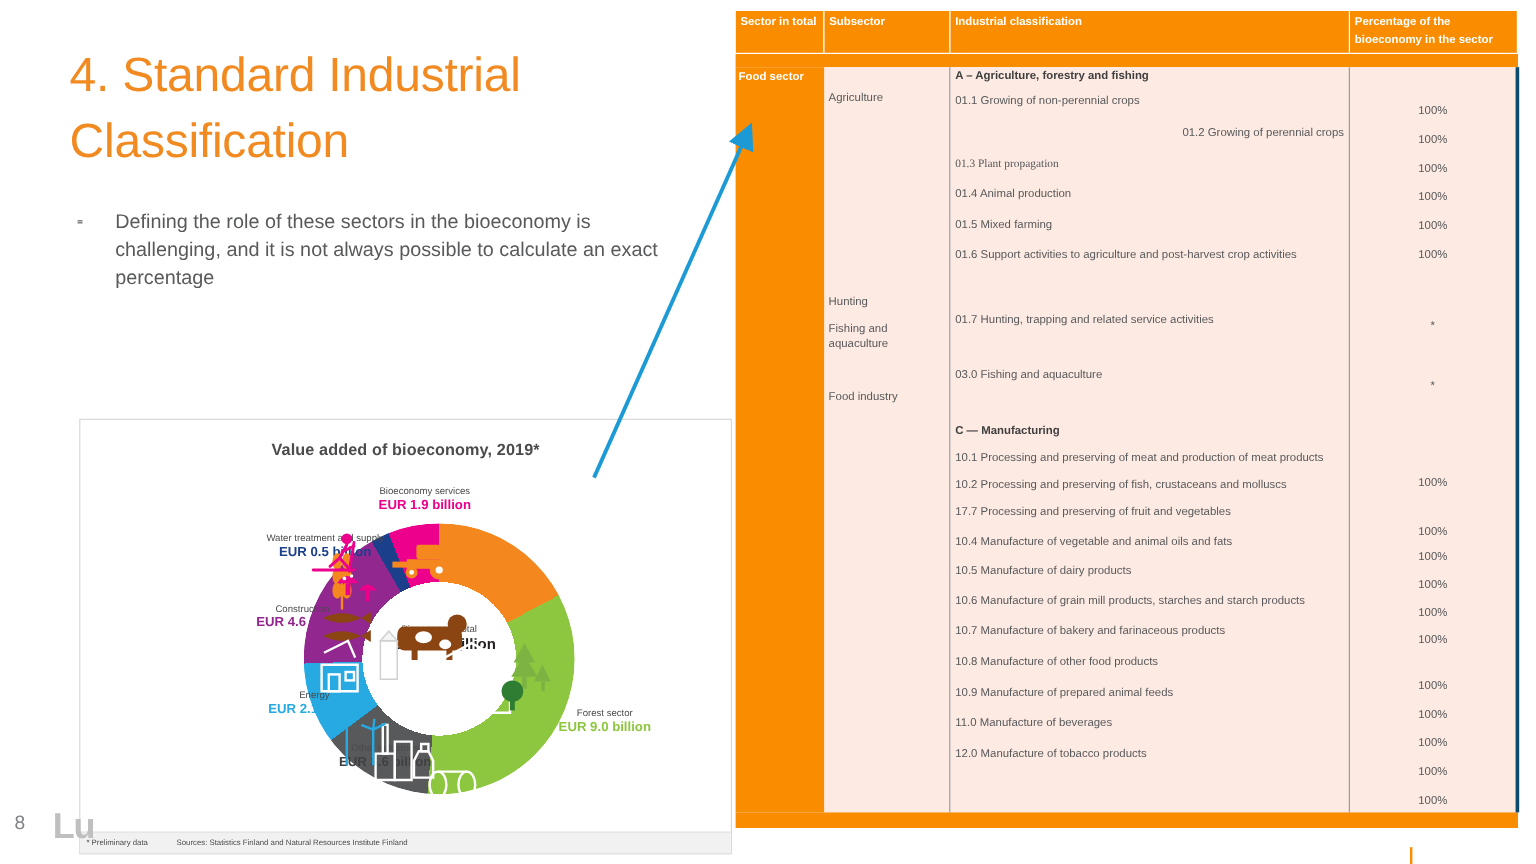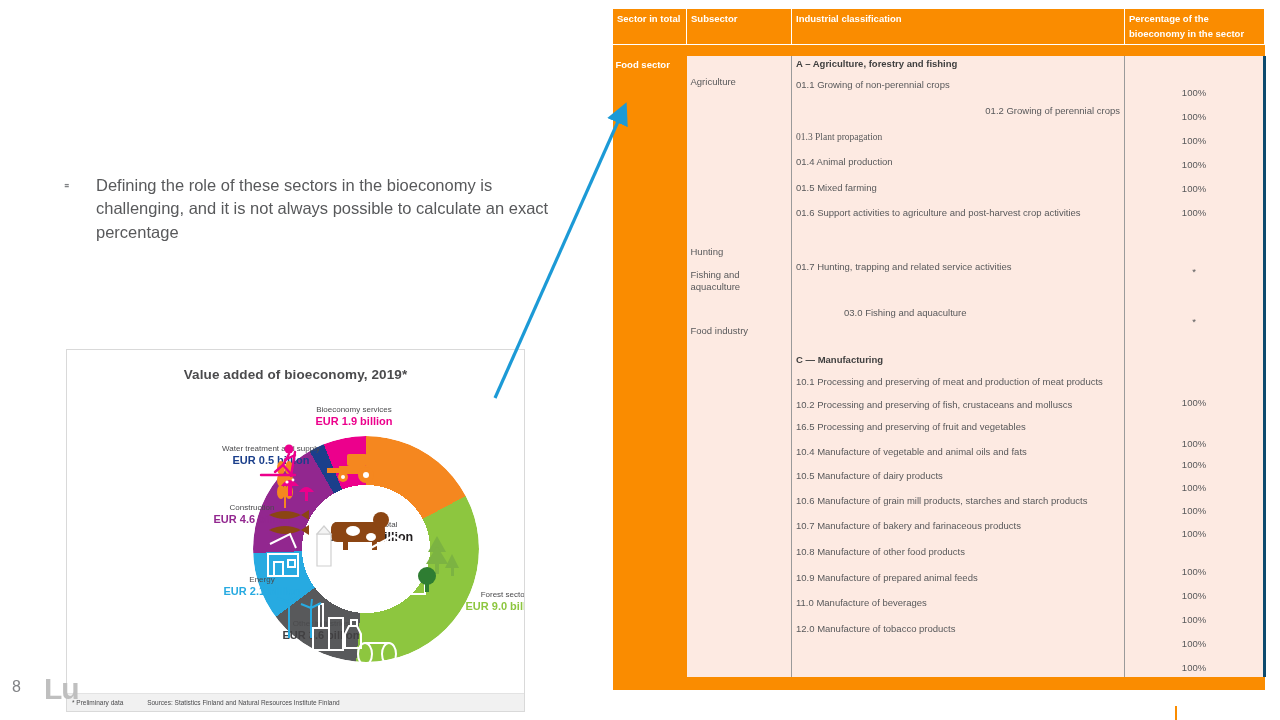--- a/index.html
+++ b/index.html
@@ -43,21 +43,21 @@
   .bullet .dash {
     position: absolute;
     left: 6px; top: 0;
     color: #808285;
   }
 
   
   #info {
     position: absolute;
     left: 66px; top: 349px;
-    width: 459px; height: 363px;
+    width: 544px; height: 363px;
     background: #ffffff;
     border: 1px solid #D9D9D9;
     overflow: hidden;
   }
   #info-title {
     position: absolute;
     left: 0; right: 0; top: 17px;
     text-align: center;
     font-size: 13.5px;
     font-weight: bold;
@@ -192,20 +192,21 @@
     left: 1175px; top: 706px;
     width: 1.6px; height: 14px;
     background: #FA8C00;
   }
 </style>
 </head>
 <body>
 
 <div id="slide">
 
+  <div id="title">4. Standard Industrial Classification</div>
 
   <div id="bullets">
     <div class="bullet">
       <span class="dash">-</span>
     </div>
     <div class="bullet">
       <span class="dash">-</span>
       <span>Defining the role of these sectors in the bioeconomy is challenging, and it is not always possible to calculate an exact percentage</span>
     </div>
   </div>
@@ -427,29 +428,29 @@
             <div style="padding:2px 0;font-family:Liberation Serif, serif;">01.3 Plant propagation</div>
             <div style="height:9px;"></div>
             <div style="padding:2px 0;">01.4 Animal production</div>
             <div style="height:9px;"></div>
             <div style="padding:2px 0;">01.5 Mixed farming</div>
             <div style="height:9px;"></div>
             <div style="padding:2px 0;">01.6 Support activities to agriculture and post-harvest crop activities</div>
             <div style="height:37px;"></div>
             <div style="padding:2px 0;">01.7 Hunting, trapping and related service activities</div>
             <div style="height:30px;"></div>
-            <div style="padding:2px 0;margin-left:48px;">03.0 Fishing and aquaculture</div>
+            <div style="padding:2px 0;">03.0 Fishing and aquaculture</div>
             <div style="height:30px;"></div>
             <div style="padding:2px 0;"><b>C — Manufacturing</b></div>
             <div style="height:6px;"></div>
             <div style="padding:2px 0;">10.1 Processing and preserving of meat and production of meat products</div>
             <div style="height:6px;"></div>
             <div style="padding:2px 0;">10.2 Processing and preserving of fish, crustaceans and molluscs</div>
             <div style="height:6px;"></div>
-            <div style="padding:2px 0;">16.5 Processing and preserving of fruit and vegetables</div>
+            <div style="padding:2px 0;">17.7 Processing and preserving of fruit and vegetables</div>
             <div style="height:8px;"></div>
             <div style="padding:2px 0;">10.4 Manufacture of vegetable and animal oils and fats</div>
             <div style="height:8px;"></div>
             <div style="padding:2px 0;">10.5 Manufacture of dairy products</div>
             <div style="height:8px;"></div>
             <div style="padding:2px 0;">10.6 Manufacture of grain mill products, starches and starch products</div>
             <div style="height:9px;"></div>
             <div style="padding:2px 0;">10.7 Manufacture of bakery and farinaceous products</div>
             <div style="height:9px;"></div>
             <div style="padding:2px 0;">10.8 Manufacture of other food products</div>

